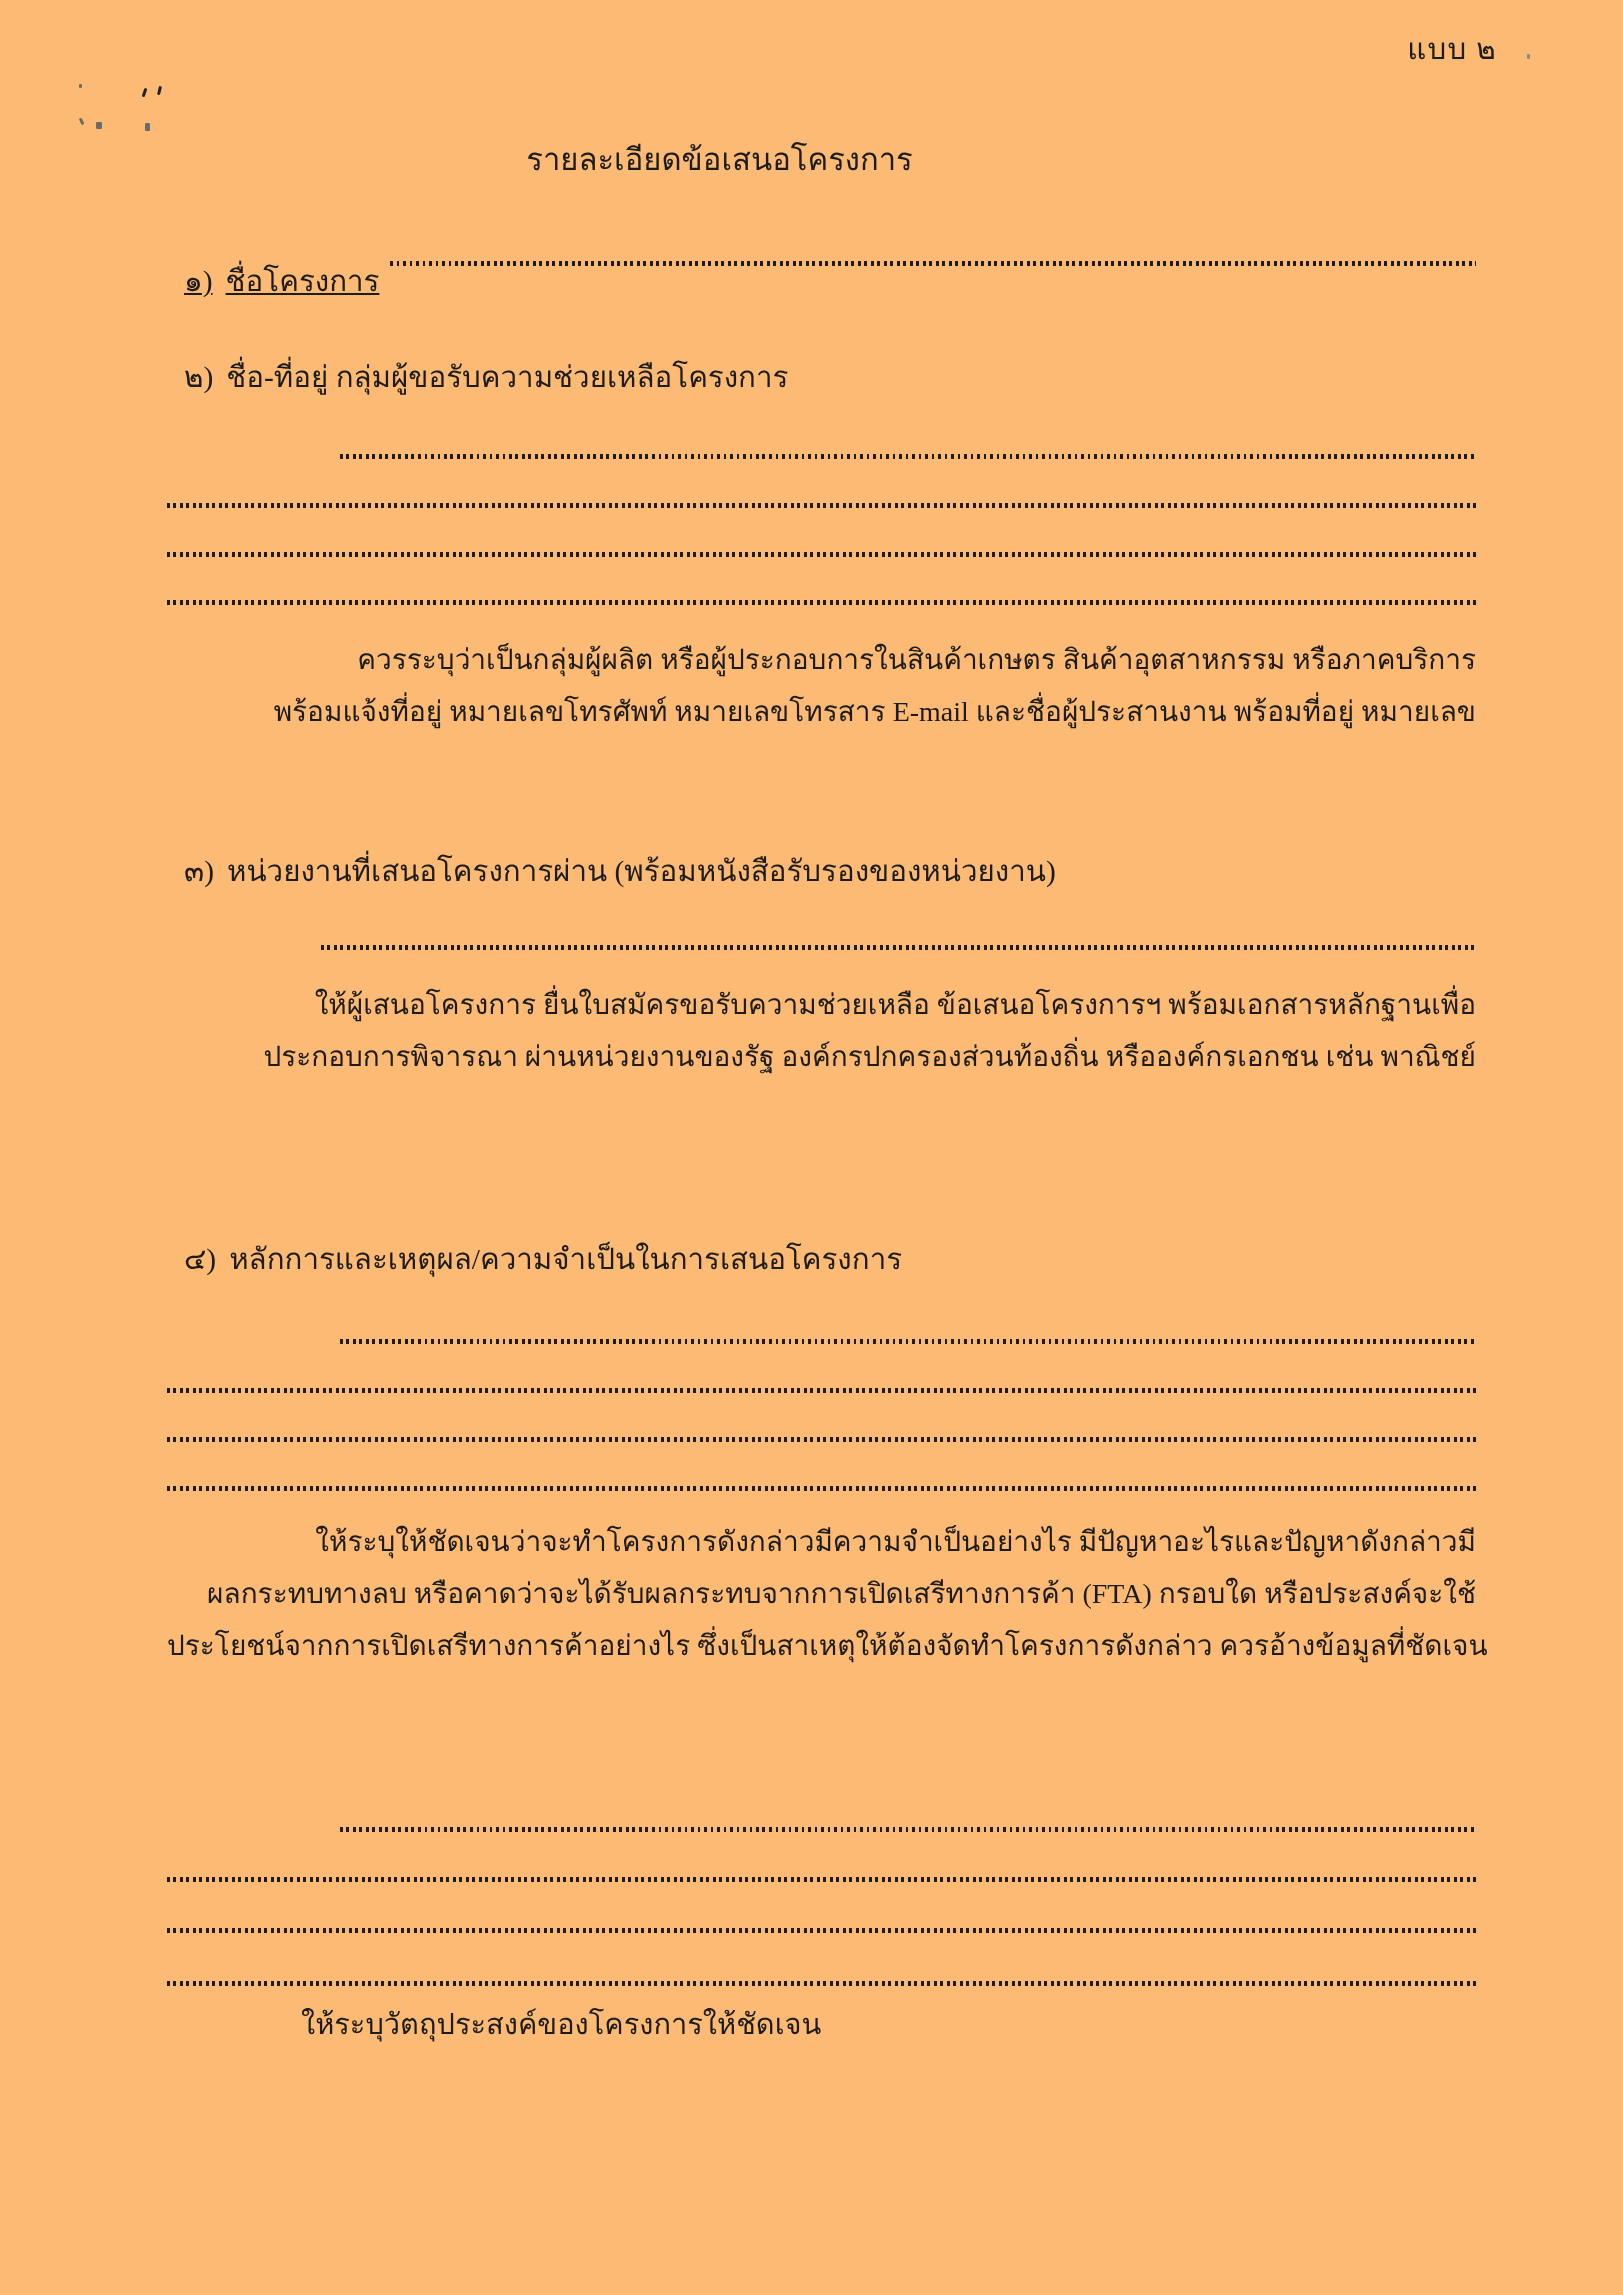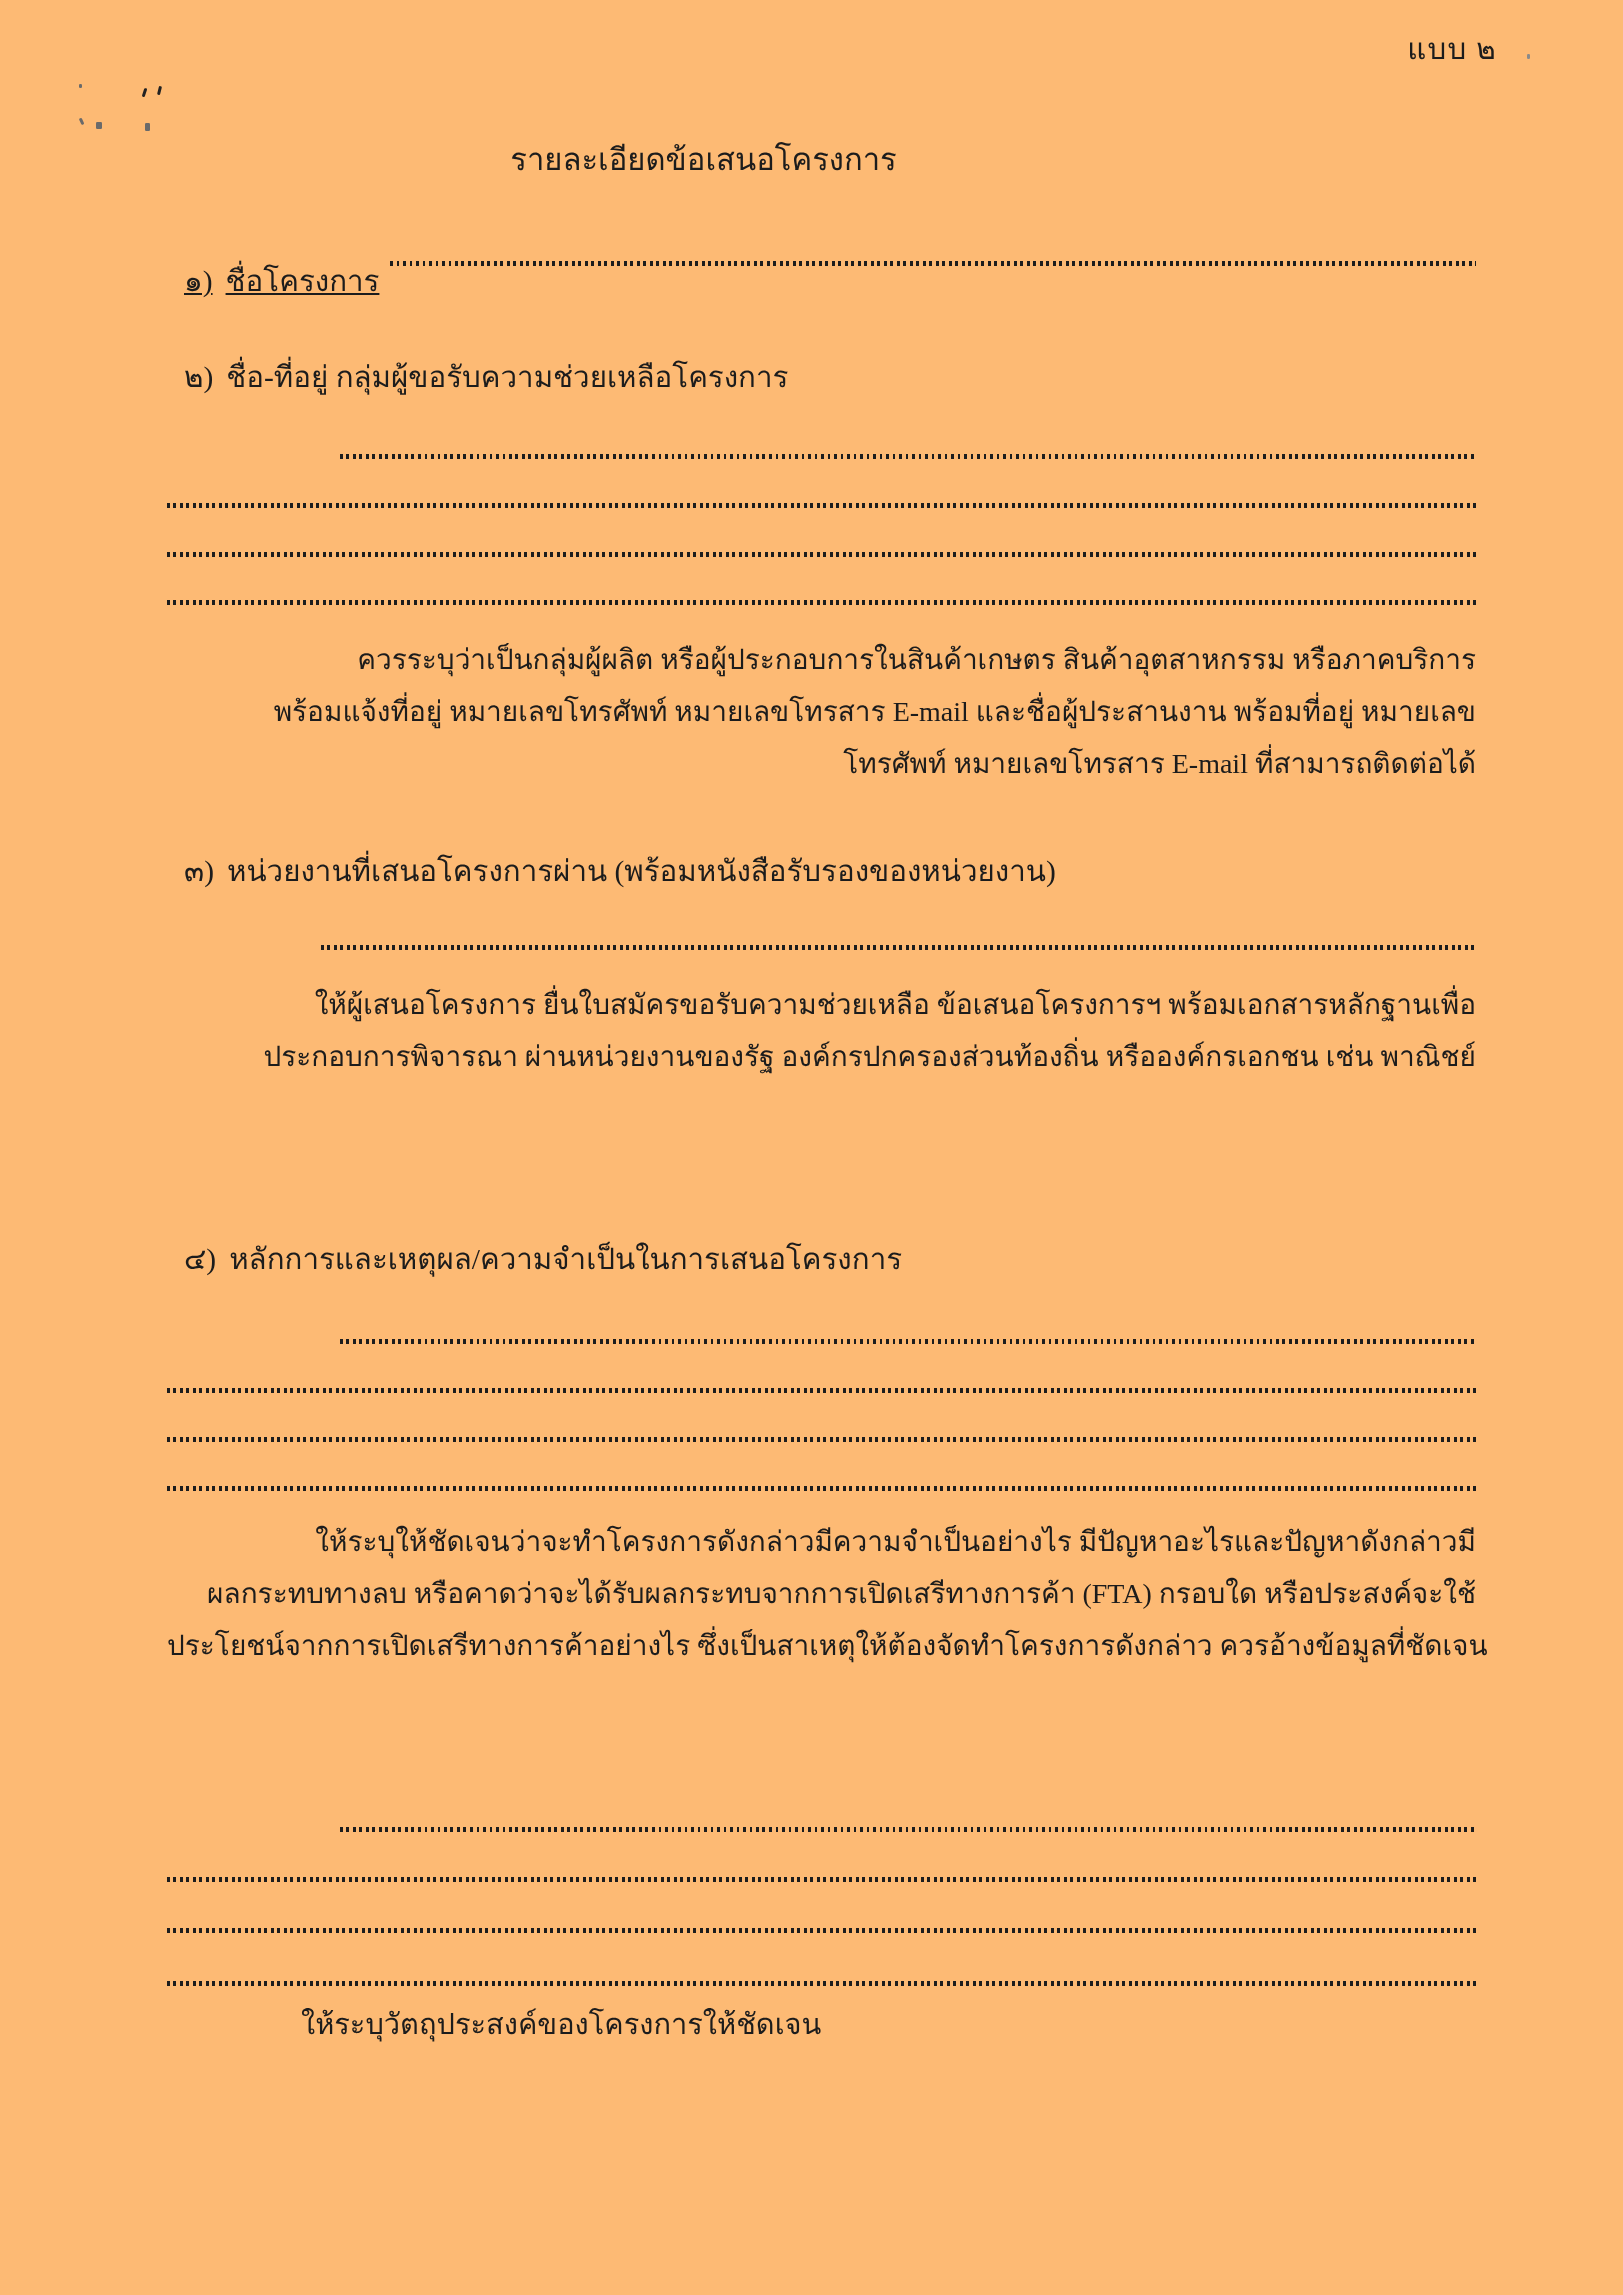--- a/index.html
+++ b/index.html
@@ -12,21 +12,21 @@
     font-family: "Liberation Serif", "DejaVu Serif", serif;
     color: #1c1c1c;
     overflow: hidden;
   }
   .abs { position: absolute; }
   .form-tag {
     top: 25px; right: 126px;
     font-size: 29.5px; letter-spacing: 1.3px;
   }
   .doc-title {
-    top: 134px; left: 0; width: 1407px;
+    top: 134px; left: 16px; width: 1407px;
     text-align: center;
     font-size: 31px;
   }
   .block { left: 167px; width: 1309px; }
   .heading {
     font-size: 29.5px; line-height: 41px;
     padding-left: 17px; white-space: nowrap;
   }
   .heading .num { margin-right: 13px; }
   .row { display: flex; align-items: flex-start; text-decoration: underline; }
@@ -86,21 +86,20 @@
   <div class="abs block heading" style="top:357px">
     <span class="num">๒)</span><span>ชื่อ-ที่อยู่ กลุ่มผู้ขอรับความช่วยเหลือโครงการ</span>
   </div>
   <div class="dline ind" style="top:454px"></div>
   <div class="dline full" style="top:503px"></div>
   <div class="dline full" style="top:552px"></div>
   <div class="dline full" style="top:600px"></div>
   <div class="abs block para" style="top:634px">
     <div class="line ind-210">ควรระบุว่าเป็นกลุ่มผู้ผลิต หรือผู้ประกอบการในสินค้าเกษตร  สินค้าอุตสาหกรรม  หรือภาคบริการ</div>
     <div class="line">พร้อมแจ้งที่อยู่ หมายเลขโทรศัพท์ หมายเลขโทรสาร E-mail  และชื่อผู้ประสานงาน  พร้อมที่อยู่ หมายเลข</div>
-    <div class="line">โทรศัพท์ หมายเลขโทรสาร E-mail ที่สามารถติดต่อได้</div>
   </div>
 
   <div class="abs block heading" style="top:851px">
     <span class="num">๓)</span><span>หน่วยงานที่เสนอโครงการผ่าน (พร้อมหนังสือรับรองของหน่วยงาน)</span>
   </div>
   <div class="dline ind2" style="top:945px"></div>
   <div class="abs block para" style="top:979px">
     <div class="line ind-180">ให้ผู้เสนอโครงการ ยื่นใบสมัครขอรับความช่วยเหลือ ข้อเสนอโครงการฯ พร้อมเอกสารหลักฐานเพื่อ</div>
     <div class="line">ประกอบการพิจารณา ผ่านหน่วยงานของรัฐ  องค์กรปกครองส่วนท้องถิ่น หรือองค์กรเอกชน เช่น พาณิชย์</div>
   </div>

